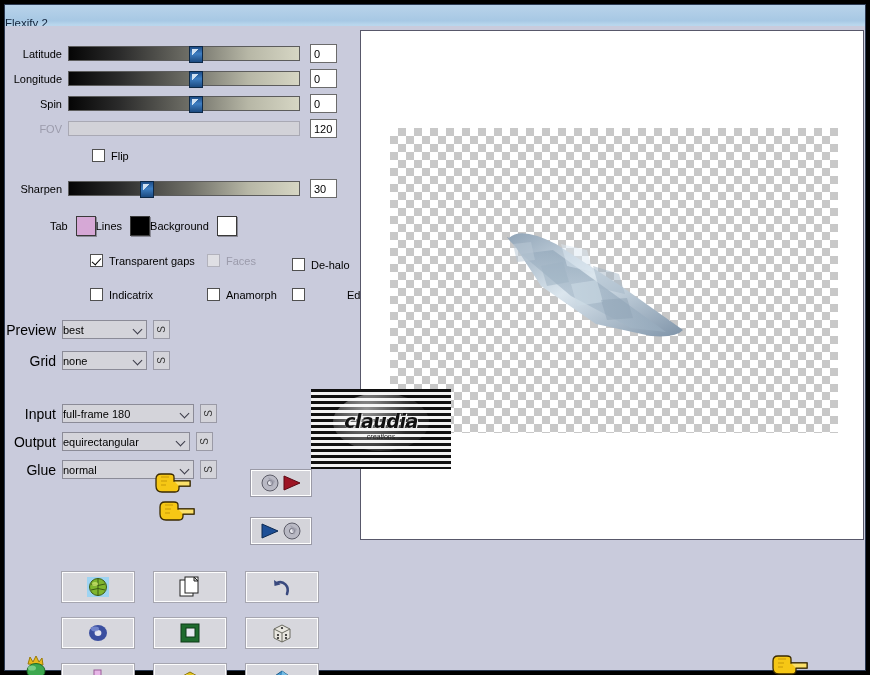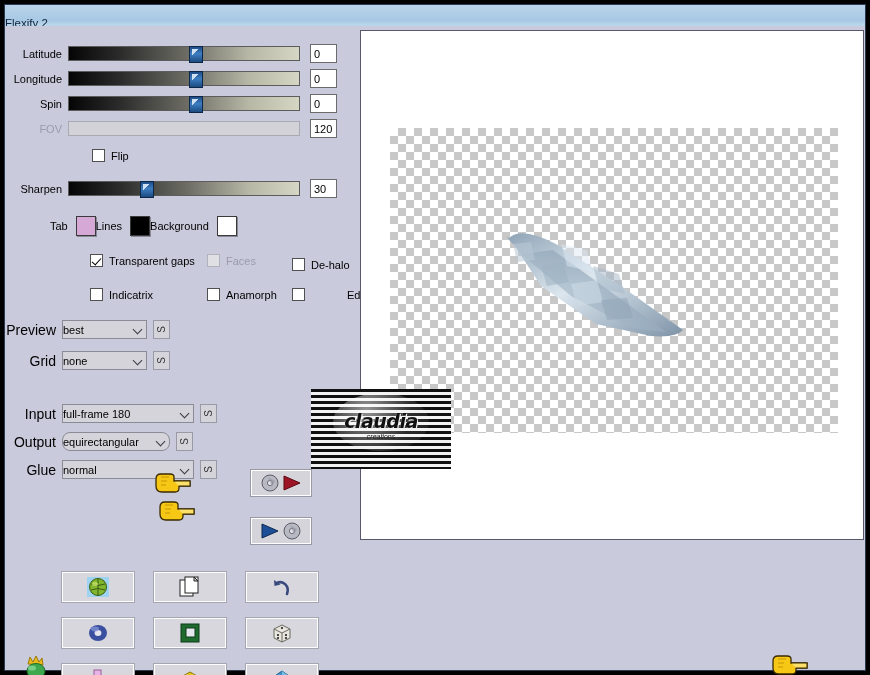--- a/index.html
+++ b/index.html
@@ -289,21 +289,21 @@
           <span>full-frame 180</span>
           <span class="chev"></span>
         </div>
         <div class="sbtn">
             <span>S</span>
           </div>
       </div>
 
       <div style="display:flex;align-items:center;margin-top:9px;">
         <div class="ddlabel">Output</div>
-        <div class="dd" style="width:108px;border-radius:8px;">
+        <div class="dd" style="width:128px;">
           <span>equirectangular</span>
           <span class="chev"></span>
         </div>
         <div class="sbtn">
             <span>S</span>
           </div>
       </div>
 
       <div style="display:flex;align-items:center;margin-top:9px;">
         <div class="ddlabel">Glue</div>

